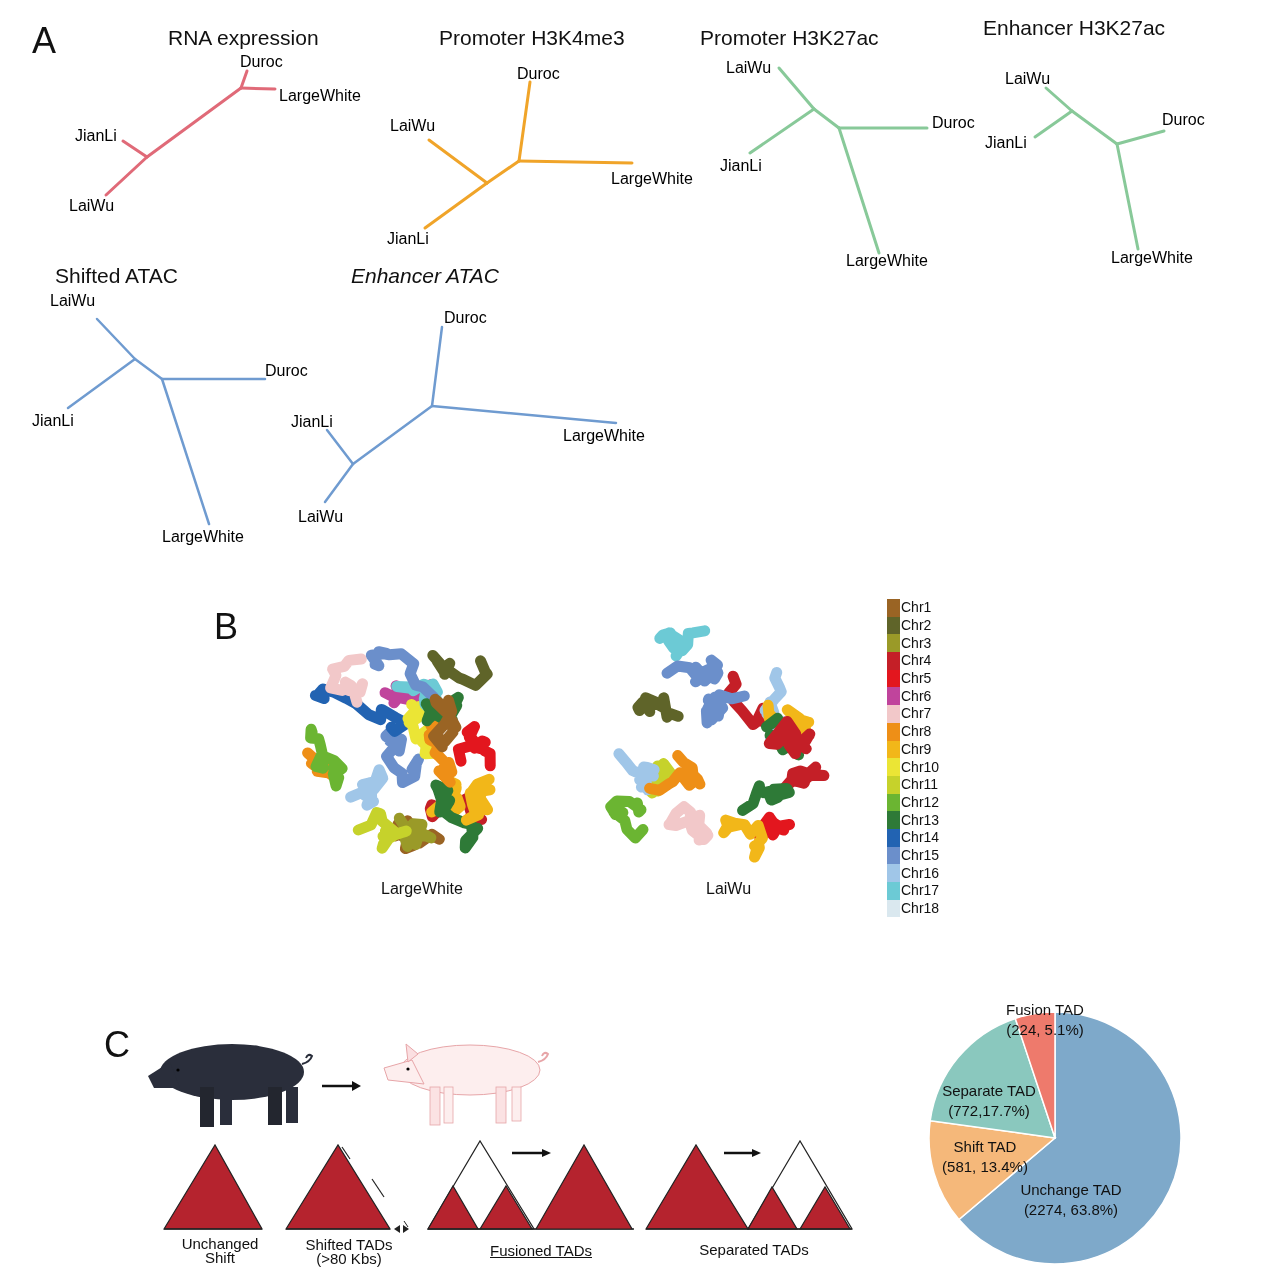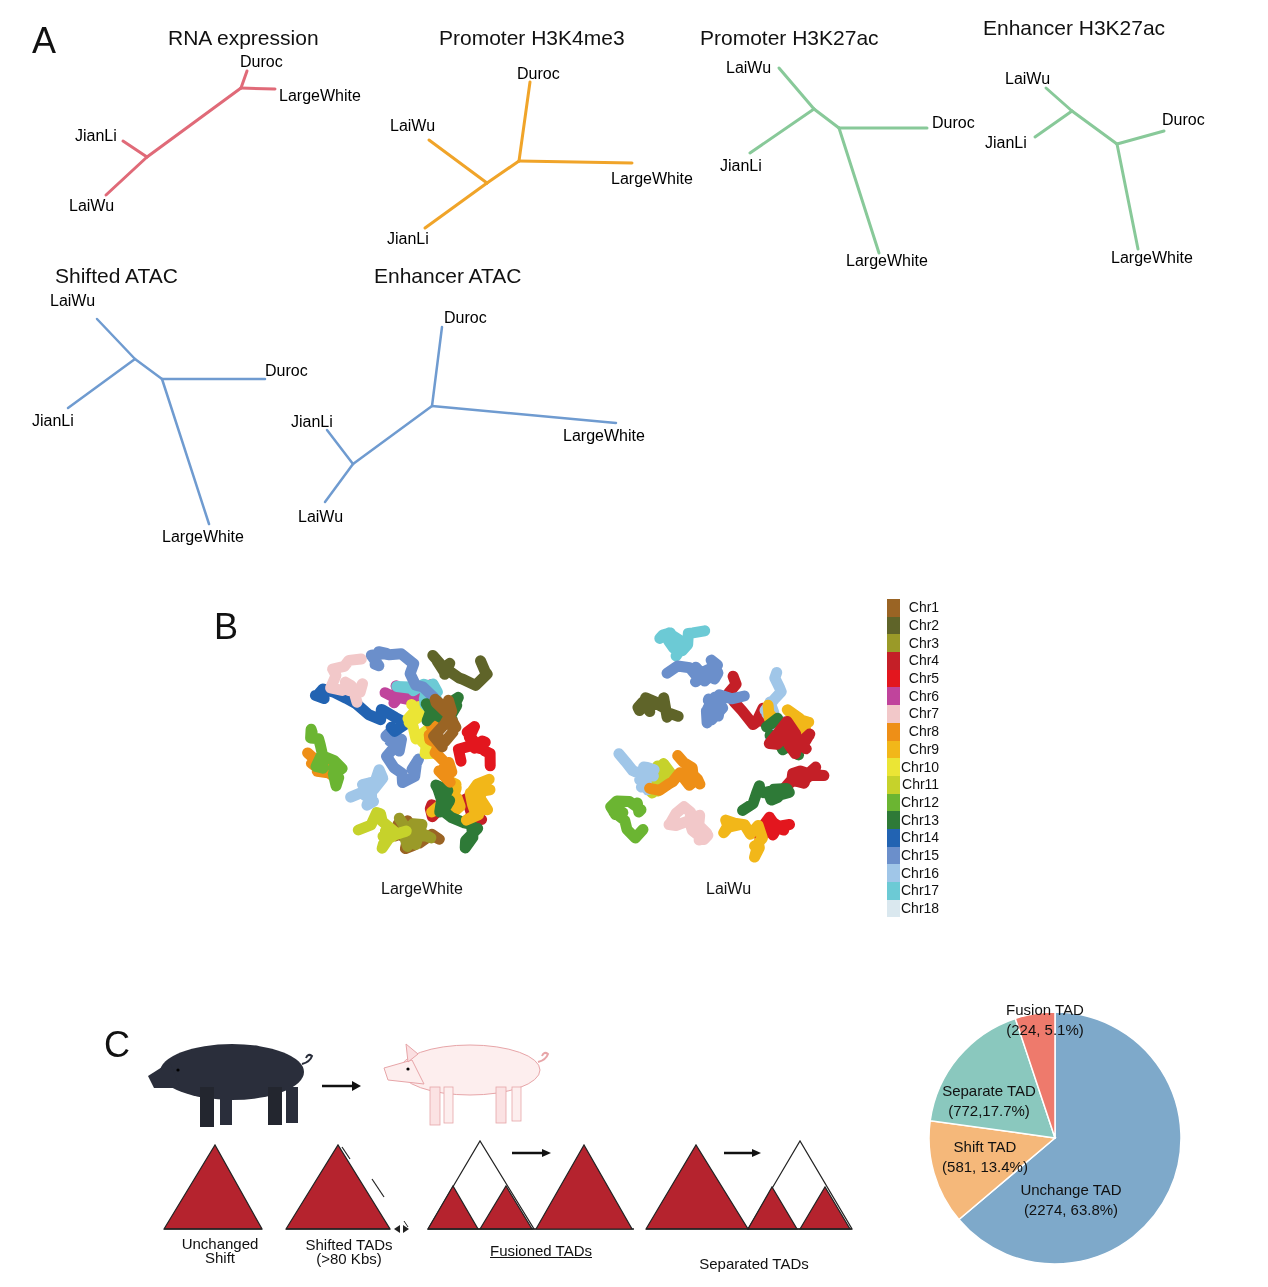--- a/index.html
+++ b/index.html
@@ -3,21 +3,21 @@
 <meta charset="utf-8">
 <style>
   html, body { margin:0; padding:0; background:#ffffff; }
   body { width:1268px; height:1287px; position:relative; overflow:hidden;
          font-family:"Liberation Sans", sans-serif; color:#111; }
   .abs { position:absolute; }
   .panel-letter { font-size:36px; font-weight:400; }
   .tree-title { font-size:21px; white-space:nowrap; }
   svg text { font-family:"Liberation Sans", sans-serif; }
   .legend { position:absolute; left:887px; top:599px; }
-  .legend-row { display:flex; align-items:center; height:17.7px;justify-content:space-between; }
+  .legend-row { display:flex; align-items:center; height:17.7px; }
   .legend-swatch { width:13px; height:17.7px; }
   .legend-label { font-size:14px; margin-left:1px; line-height:17px; }
   .caption { font-size:16px; white-space:nowrap; }
   .tad-label { font-size:15px; text-align:center; line-height:14px; white-space:nowrap; }
 </style>
 </head>
 <body>
 
 <div class="abs panel-letter" style="left:32px;top:20px;">A</div>
 
@@ -106,21 +106,21 @@
     <text x="291" y="427" font-size="16">JianLi</text>
     <text x="298" y="522" font-size="16">LaiWu</text>
   </g>
 </svg>
 
 <div class="abs tree-title" style="left:120px;top:26px;margin-left:48px;">RNA expression</div>
 <div class="abs tree-title" style="left:423px;top:26px;margin-left:16px;">Promoter H3K4me3</div>
 <div class="abs tree-title" style="left:700px;top:26px;">Promoter H3K27ac</div>
 <div class="abs tree-title" style="left:983px;top:16px;">Enhancer H3K27ac</div>
 <div class="abs tree-title" style="left:55px;top:264px;">Shifted ATAC</div>
-<div class="abs tree-title" style="left:374px;top:264px;">Enhancer ATAC</div>
+<div class="abs tree-title" style="left:351px;top:264px;font-style:italic;">Enhancer ATAC</div>
 
 <div class="abs panel-letter" style="left:214px;top:606px;">B</div>
 
 <svg class="abs" width="260" height="260" style="left:292px;top:618px;">
   <g id="blob-lw">
       <path d="M189.6 201.5 L178.5 198.7 L189.0 189.3 L185.6 189.4 L188.8 182.4 L178.9 193.7 L176.2 185.4 L176.1 179.7 L165.8 185.5 L160.7 180.3 L148.4 190.1 L140.3 198.8 L138.3 190.6 L139.7 186.8 L145.1 189.4" fill="none" stroke="#c41f27" stroke-width="11" stroke-linecap="round" stroke-linejoin="round"></path>
       <path d="M169.0 143.2 L166.4 131.2 L179.3 127.6 L182.7 130.2 L193.2 124.3 L190.3 122.9 L187.4 130.4 L184.9 127.5 L177.4 119.4 L182.5 108.5 L175.2 114.1 L183.2 125.0 L193.0 133.1 L198.1 135.4 L198.2 147.8" fill="none" stroke="#e3161e" stroke-width="11" stroke-linecap="round" stroke-linejoin="round"></path>
       <path d="M164.0 166.3 L155.3 162.3 L158.9 167.1 L151.5 177.7 L163.4 172.8 L164.3 169.9 L152.3 181.4 L149.9 189.8 L150.9 187.7 L139.8 194.0 L148.8 186.6 L161.2 176.3 L165.2 180.1 L168.1 188.4 L159.8 195.7" fill="none" stroke="#f2b719" stroke-width="11" stroke-linecap="round" stroke-linejoin="round"></path>
       <path d="M185.7 210.3 L173.6 222.6 L173.2 229.9 L180.9 219.3 L179.4 206.4 L172.4 204.8 L159.7 199.7 L151.4 193.1 L157.7 182.4 L147.7 194.1 L149.6 182.1 L145.8 170.6 L143.9 167.1 L155.8 172.4 L153.3 177.3" fill="none" stroke="#2e7a37" stroke-width="11" stroke-linecap="round" stroke-linejoin="round"></path>
       <path d="M142.9 218.9 L147.2 221.2 L139.9 216.3 L127.6 224.9 L115.4 212.4 L106.0 206.0 L118.4 207.3 L115.6 202.8 L115.3 212.0 L114.7 208.7 L103.6 217.8 L106.5 216.5 L115.8 219.8 L113.4 230.6 L122.1 227.1" fill="none" stroke="#9a6424" stroke-width="11" stroke-linecap="round" stroke-linejoin="round"></path>
@@ -311,21 +311,21 @@
   <div>Unchanged</div>
   <div>Shift</div>
 </div>
 <div class="abs tad-label" style="left:290px;top:1238px;width:118px;text-align:center;">
   <div>Shifted TADs</div>
   <div>(&gt;80 Kbs)</div>
 </div>
 <div class="abs tad-label" style="left:470px;top:1244px;width:142px;text-decoration:underline;">
   <div>Fusioned  TADs</div>
 </div>
-<div class="abs tad-label" style="left:682px;top:1243px;width:144px;margin-top:14px;">
+<div class="abs tad-label" style="left:682px;top:1243px;width:144px;">
   <div>Separated TADs</div>
 </div>
 
 <svg class="abs" width="300" height="290" style="left:905px;top:995px;" id="pie">
     <path d="M150 143 L150 17 A126 126 0 1 1 53.932243612557556 224.52905115774996 Z" fill="#7ea9ca" stroke="#fff" stroke-width="1.5"></path>
     <path d="M150 143 L53.932243612557556 224.52905115774996 A126 126 0 0 1 25.20186036222195 125.63842337373558 Z" fill="#f5b87a" stroke="#fff" stroke-width="1.5"></path>
     <path d="M150 143 L25.20186036222195 125.63842337373558 A126 126 0 0 1 110.31169852343162 23.413885731222862 Z" fill="#8ac8be" stroke="#fff" stroke-width="1.5"></path>
     <path d="M150 143 L110.31169852343162 23.413885731222862 A126 126 0 0 1 149.99999999999997 17 Z" fill="#ee7a6c" stroke="#fff" stroke-width="1.5"></path>
     <text x="166" y="200" text-anchor="middle" font-size="15" fill="#111">Unchange TAD</text>
     <text x="166" y="220" text-anchor="middle" font-size="15" fill="#111">(2274, 63.8%)</text>

